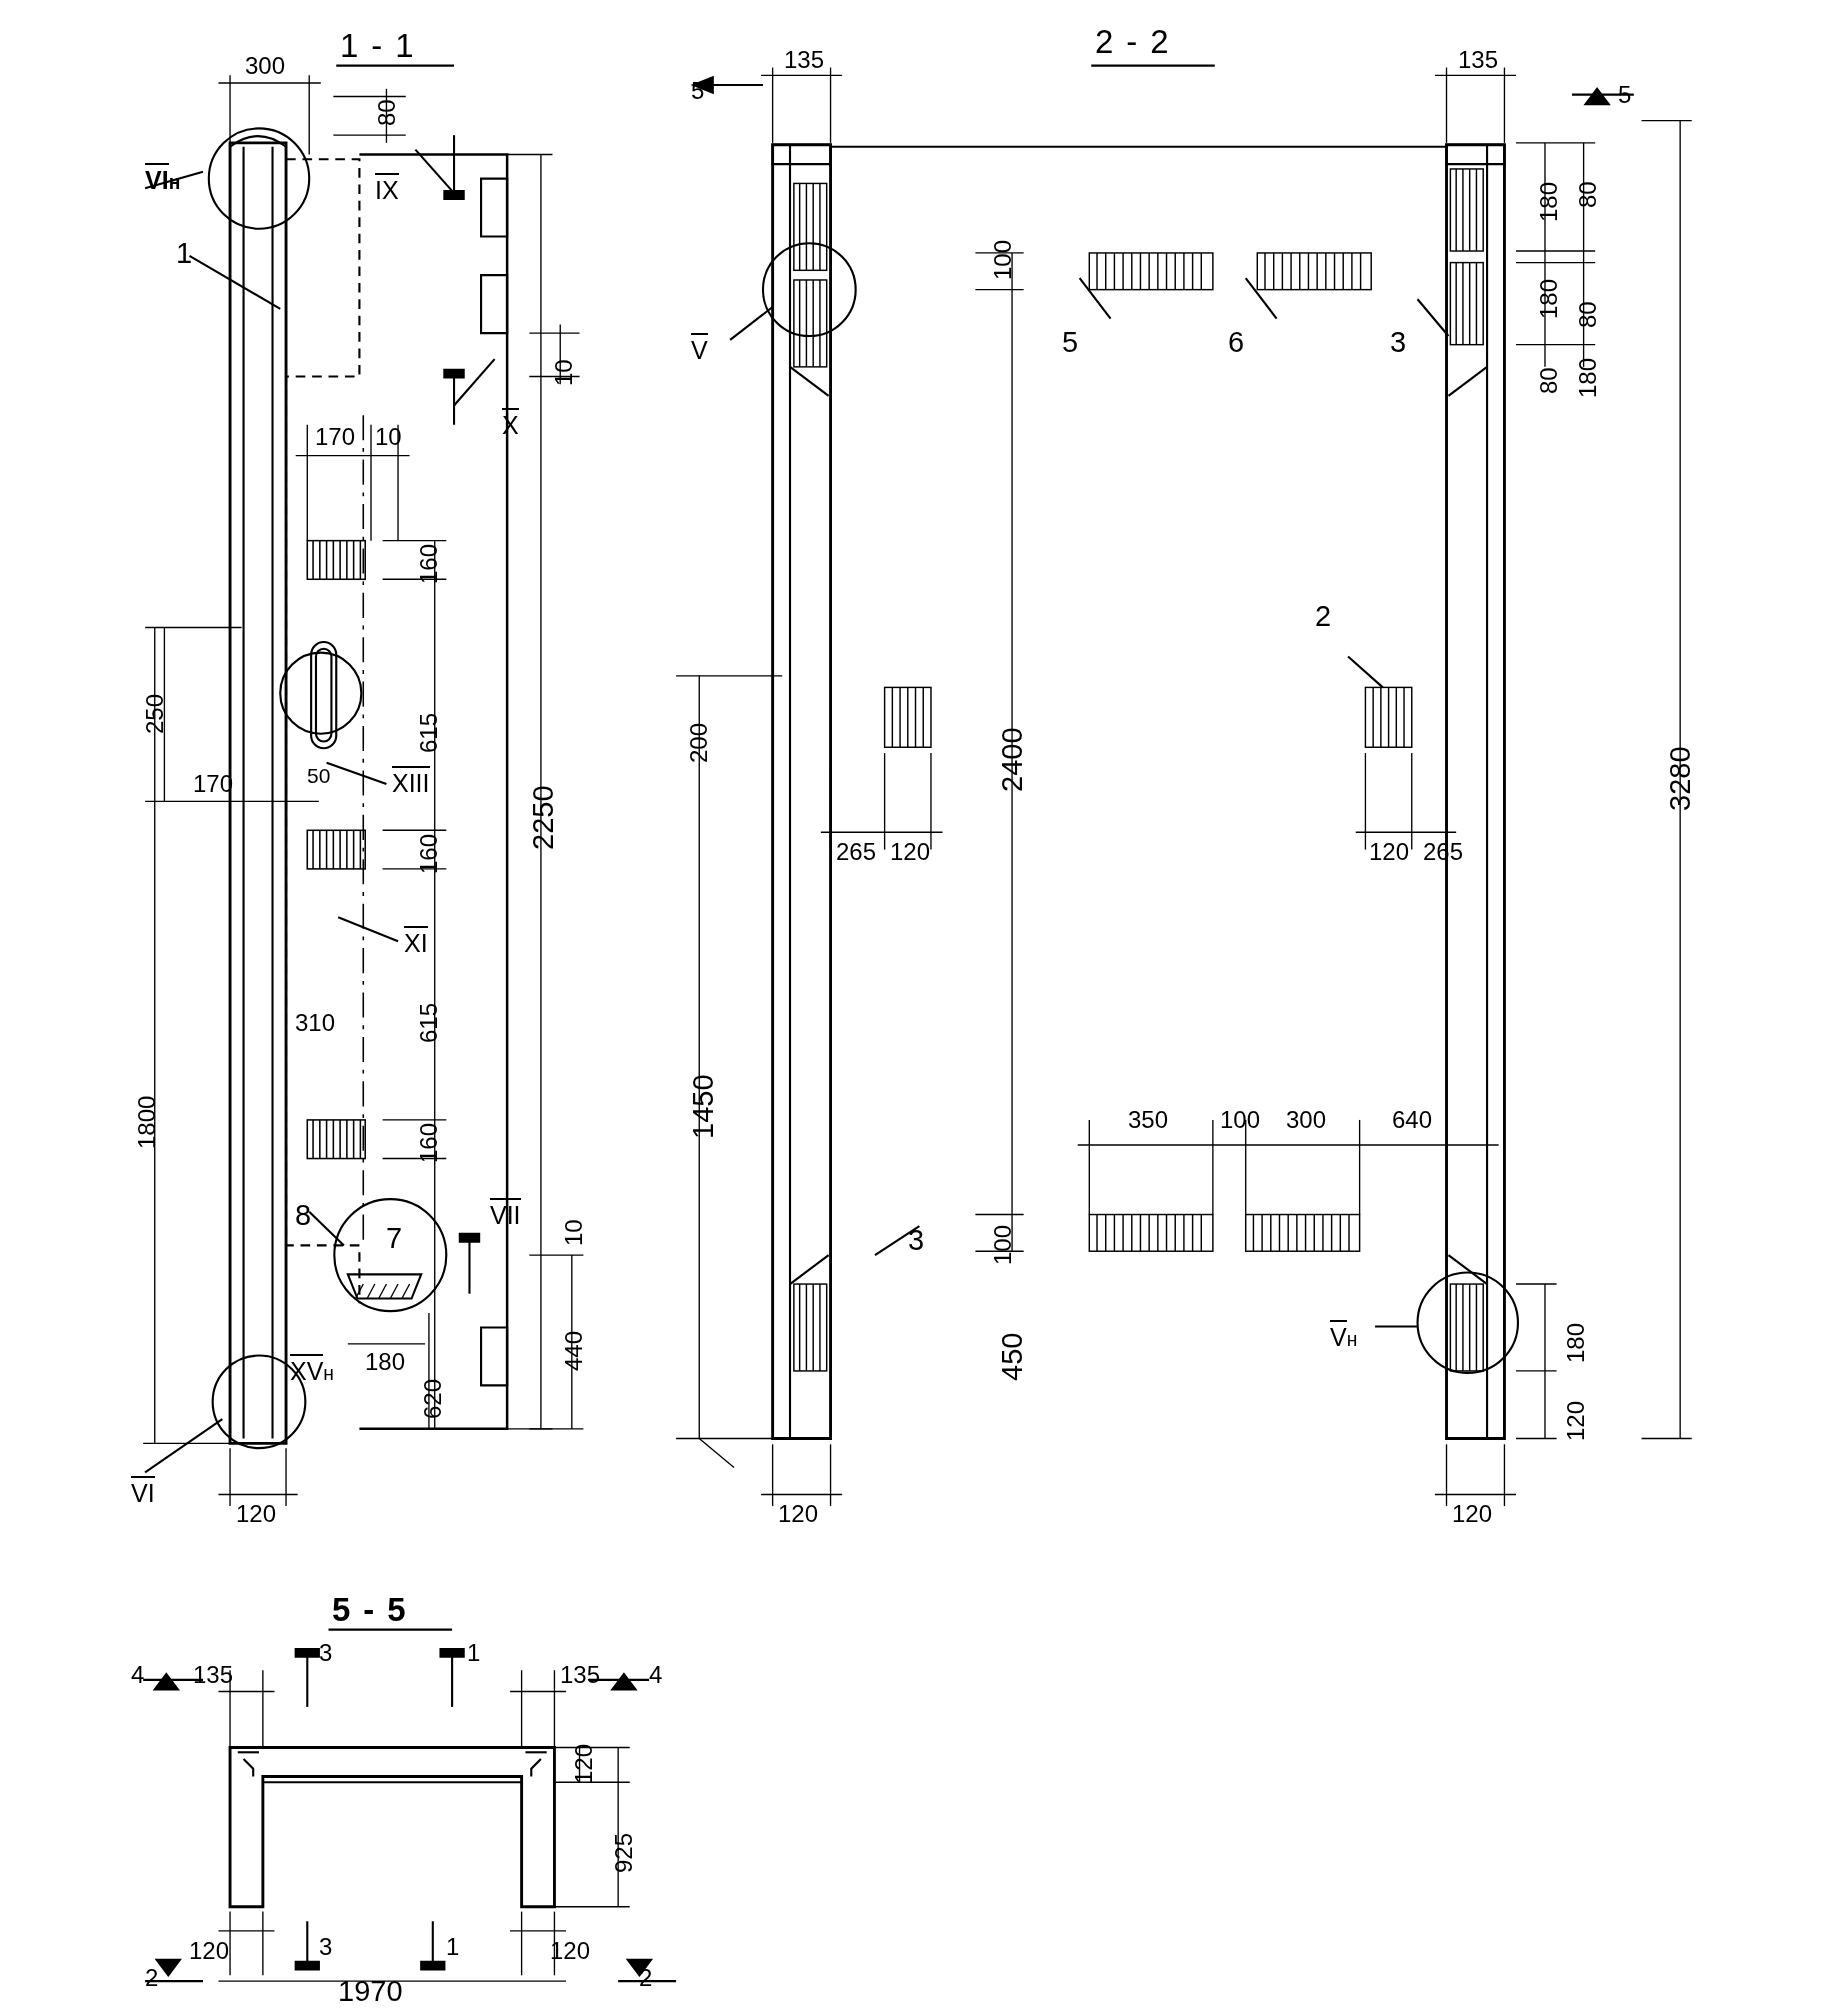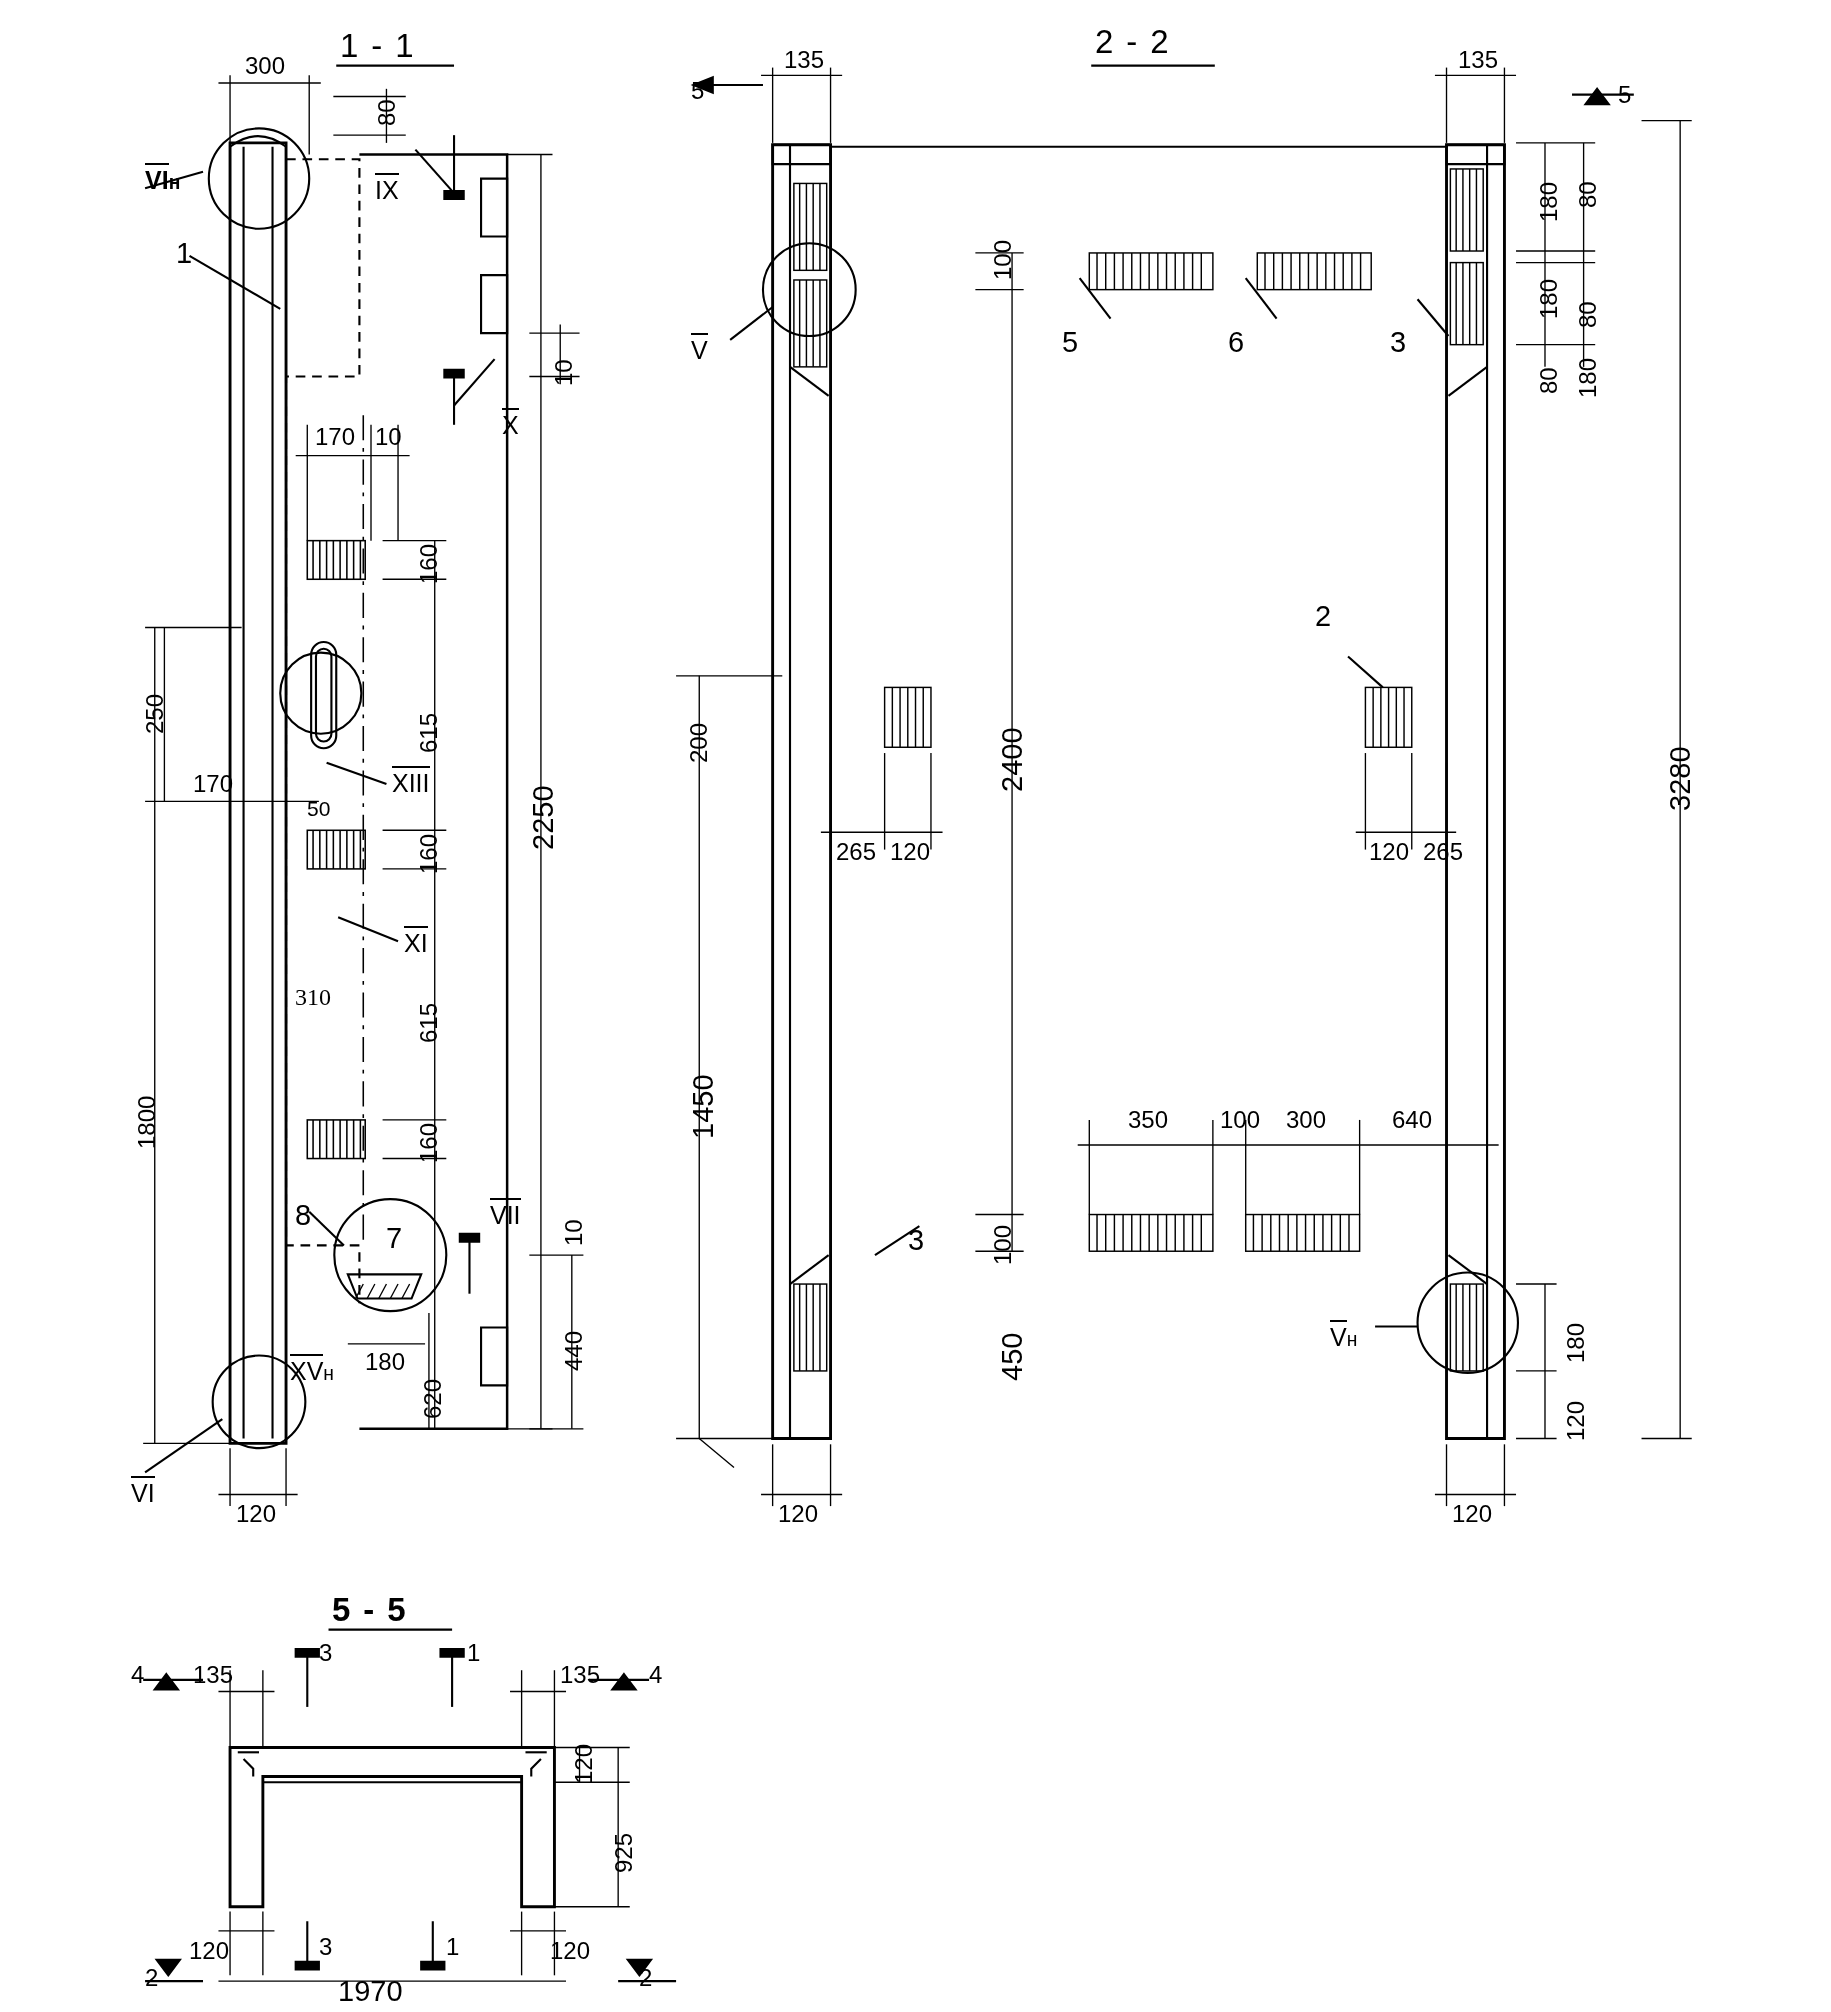--- a/index.html
+++ b/index.html
@@ -409,22 +409,22 @@
 <div class="ttl" style="left:332px;top:1591px;font-weight:bold;">5 - 5</div>
 
 <div class="lbl" style="left:245px;top:54px;">300</div>
 <div class="lbl vt" style="left:375px;top:126px;">80</div>
 <div class="lbl vt" style="left:552px;top:386px;">10</div>
 <div class="lbl" style="left:315px;top:425px;">170</div>
 <div class="lbl" style="left:375px;top:425px;">10</div>
 <div class="lbl vt" style="left:143px;top:734px;">250</div>
 <div class="lbl" style="left:193px;top:772px;">170</div>
 <div class="lbl vt" style="left:135px;top:1149px;">1800</div>
-<div class="lbl sm" style="left:307px;top:798px;">50</div>
-<div class="lbl" style="left:295px;top:985px;font-family:Liberation Serif, serif;">310</div>
+<div class="lbl sm" style="left:307px;top:765px;">50</div>
+<div class="lbl" style="left:295px;top:1011px;">310</div>
 <div class="lbl vt" style="left:417px;top:584px;">160</div>
 <div class="lbl vt" style="left:417px;top:753px;">615</div>
 <div class="lbl vt" style="left:417px;top:874px;">160</div>
 <div class="lbl vt" style="left:417px;top:1043px;">615</div>
 <div class="lbl vt" style="left:417px;top:1163px;">160</div>
 <div class="lbl big vt" style="left:529px;top:850px;">2250</div>
 <div class="lbl vt" style="left:562px;top:1371px;">440</div>
 <div class="lbl vt" style="left:562px;top:1246px;">10</div>
 <div class="lbl" style="left:365px;top:1350px;">180</div>
 <div class="lbl vt" style="left:421px;top:1419px;">620</div>

